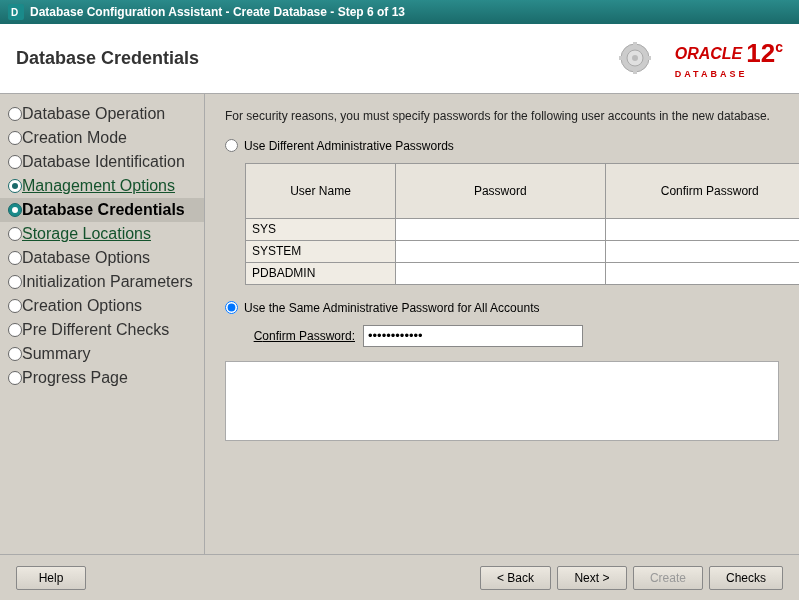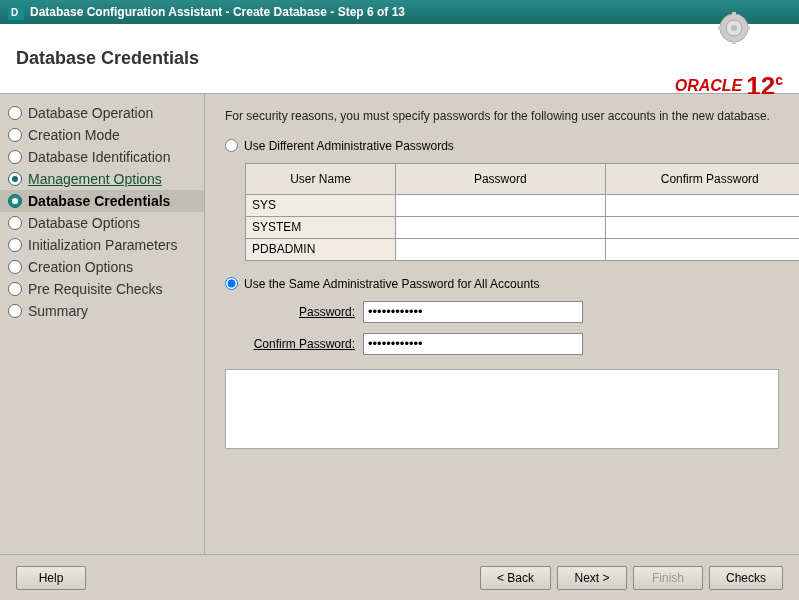--- a/index.html
+++ b/index.html
@@ -90,23 +90,22 @@
       background: #d4d0c8;
       border-right: 1px solid #aaa;
       padding: 8px 0;
       flex-shrink: 0;
     }
     .sidebar-item {
       display: flex;
       align-items: center;
       padding: 3px 6px 3px 8px;
       cursor: pointer;
-      font-size: 14px;
+      font-size: 16px;
       color: #333;
-      gap: 6px;
     }
     .sidebar-item.active {
       font-weight: bold;
       color: #000;
     }
     .sidebar-item.link-style {
       color: #14532d;
       text-decoration: underline;
     }
     .step-circle {
@@ -173,21 +172,21 @@
     .user-table {
       width: 570px;
       border-collapse: collapse;
       margin-bottom: 16px;
       margin-left: 20px;
       font-size: 12px;
     }
     .user-table th {
       background: #e8e4dc;
       border: 1px solid #999;
-      padding: 8px 8px;
+      padding: 20px 8px;
       text-align: center;
       font-weight: normal;
     }
     .user-table td {
       border: 1px solid #999;
       padding: 3px 6px;
       height: 22px;
       background: white;
     }
     .user-table td:first-child {
@@ -270,21 +269,21 @@
     <text x="3" y="12" fill="white" font-size="10" font-weight="bold">D</text>
   </svg>
   <span class="title-bar-text">Database Configuration Assistant - Create Database - Step 6 of 13</span>
 </div>
 
 <div class="main-container">
 
   <div class="page-header">
     <div class="page-title">Database Credentials</div>
     <div class="oracle-logo">
-      <div style="display:flex;align-items:center;gap:20px;flex-direction:column;">
+      <div style="display:flex;align-items:center;gap:20px;">
 
         <svg width="50" height="45" viewBox="0 0 50 45">
           <circle cx="30" cy="22" r="14" fill="#ccc" stroke="#aaa" stroke-width="1"></circle>
           <circle cx="30" cy="22" r="8" fill="#e0e0e0" stroke="#aaa" stroke-width="1"></circle>
           <circle cx="30" cy="22" r="3" fill="#bbb"></circle>
           <rect x="28" y="6" width="4" height="6" fill="#ccc"></rect>
           <rect x="28" y="32" width="4" height="6" fill="#ccc"></rect>
           <rect x="14" y="20" width="6" height="4" fill="#ccc"></rect>
           <rect x="30" y="20" width="6" height="4" fill="#ccc" transform="translate(10,0)"></rect>
         </svg>
@@ -318,39 +317,47 @@
         <span>Database Identification</span>
       </div>
       <div class="sidebar-item link-style">
         <div class="step-circle filled"></div>
         <span>Management Options</span>
       </div>
       <div class="sidebar-item active" style="background:#c0bdb5;">
         <div class="step-circle active"></div>
         <span>Database Credentials</span>
       </div>
+      <div class="sidebar-item link-style">
+        <div class="step-circle"></div>
+        <span>Storage Locations</span>
+      </div>
       <div class="sidebar-item">
         <div class="step-circle"></div>
         <span>Database Options</span>
       </div>
       <div class="sidebar-item">
         <div class="step-circle"></div>
         <span>Initialization Parameters</span>
       </div>
       <div class="sidebar-item">
         <div class="step-circle"></div>
         <span>Creation Options</span>
       </div>
       <div class="sidebar-item">
         <div class="step-circle"></div>
-        <span>Pre Requisite Checks</span>
+        <span>Pre Different Checks</span>
       </div>
       <div class="sidebar-item">
         <div class="step-circle"></div>
         <span>Summary</span>
+      </div>
+      <div class="sidebar-item">
+        <div class="step-circle"></div>
+        <span>Progress Page</span>
       </div>
     </div>
 
     <div class="main-panel">
 
       <p class="description-text">For security reasons, you must specify passwords for the following user accounts in the new database.</p>
 
       <div class="radio-option">
         <input type="radio" name="pwd-option" id="diff-pwd" style="">
         <label for="diff-pwd">Use Different Administrative Passwords</label>
@@ -384,40 +391,34 @@
       </table>
 
       <div class="radio-option">
         <input type="radio" name="pwd-option" id="same-pwd" checked="" style="">
         <label for="same-pwd">Use the Same Administrative Password for All Accounts</label>
       </div>
 
       <div class="password-section">
         <div class="password-row">
           <span class="password-label">
-            <span style="text-decoration:underline;">P</span><span>assword:</span>
-          </span>
-          <input type="password" class="password-input" value="●●●●●●●●●●●●" style="">
-        </div>
-        <div class="password-row">
-          <span class="password-label">
             <span style="text-decoration:underline;">C</span><span>onfirm Password:</span>
           </span>
           <input type="password" class="password-input" value="●●●●●●●●●●●●" style="">
         </div>
       </div>
 
       <div class="info-box"></div>
 
     </div>
   </div>
 
   <div class="footer">
     <button class="footer-btn">Help</button>
     <div class="footer-btns-right">
       <button class="footer-btn">&lt; Back</button>
       <button class="footer-btn" style="background:linear-gradient(to bottom,#ece8e0,#d4d0c8);">Next &gt;</button>
-      <button class="footer-btn disabled">Finish</button>
+      <button class="footer-btn disabled">Create</button>
       <button class="footer-btn">Checks</button>
     </div>
   </div>
 
 </div>
 
 </body></html>

